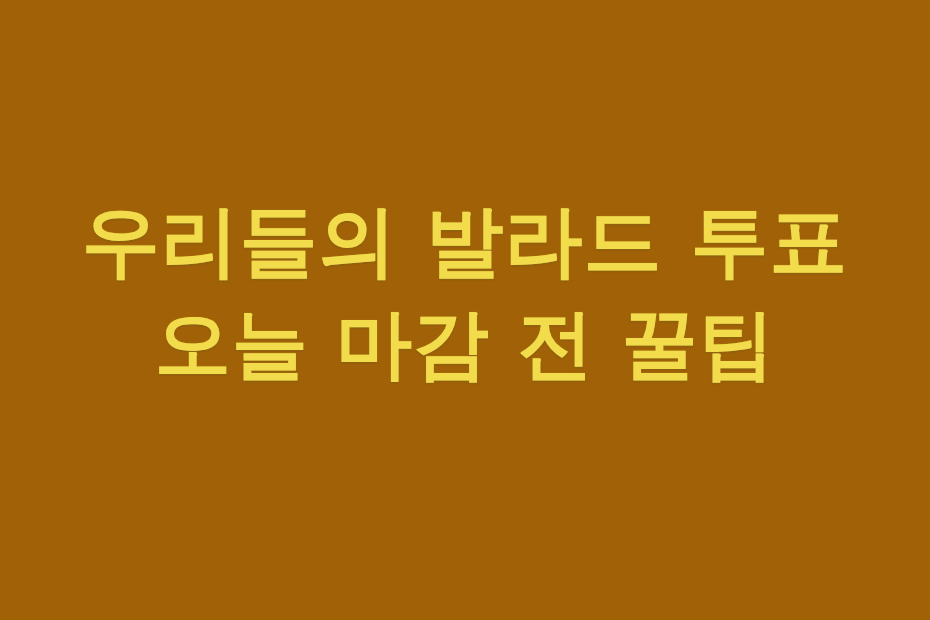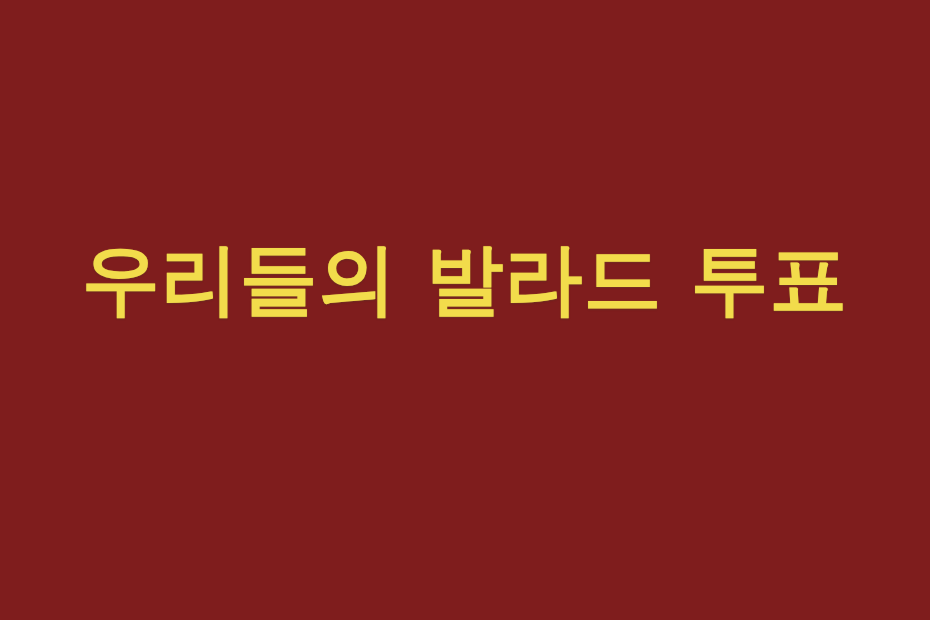--- a/index.html
+++ b/index.html
@@ -63,22 +63,23 @@
     margin-bottom: 26px;
   }
 
   .headline-line.line-2 {
     font-size: 76px;
   }
 </style>
 </head>
 <body>
 
-<div class="canvas" style="background: #7f1d1d;">
+<div class="canvas" style="background: #a16207;">
 
   <div class="headline">
 
     <span class="headline-line line-1" style="color: rgb(242, 220, 75);">우리들의 발라드 투표</span>
 
+    <span class="headline-line line-2" style="color: rgb(242, 220, 75);">오늘 마감 전 꿀팁</span>
 
   </div>
 
 </div>
 
 </body></html>

